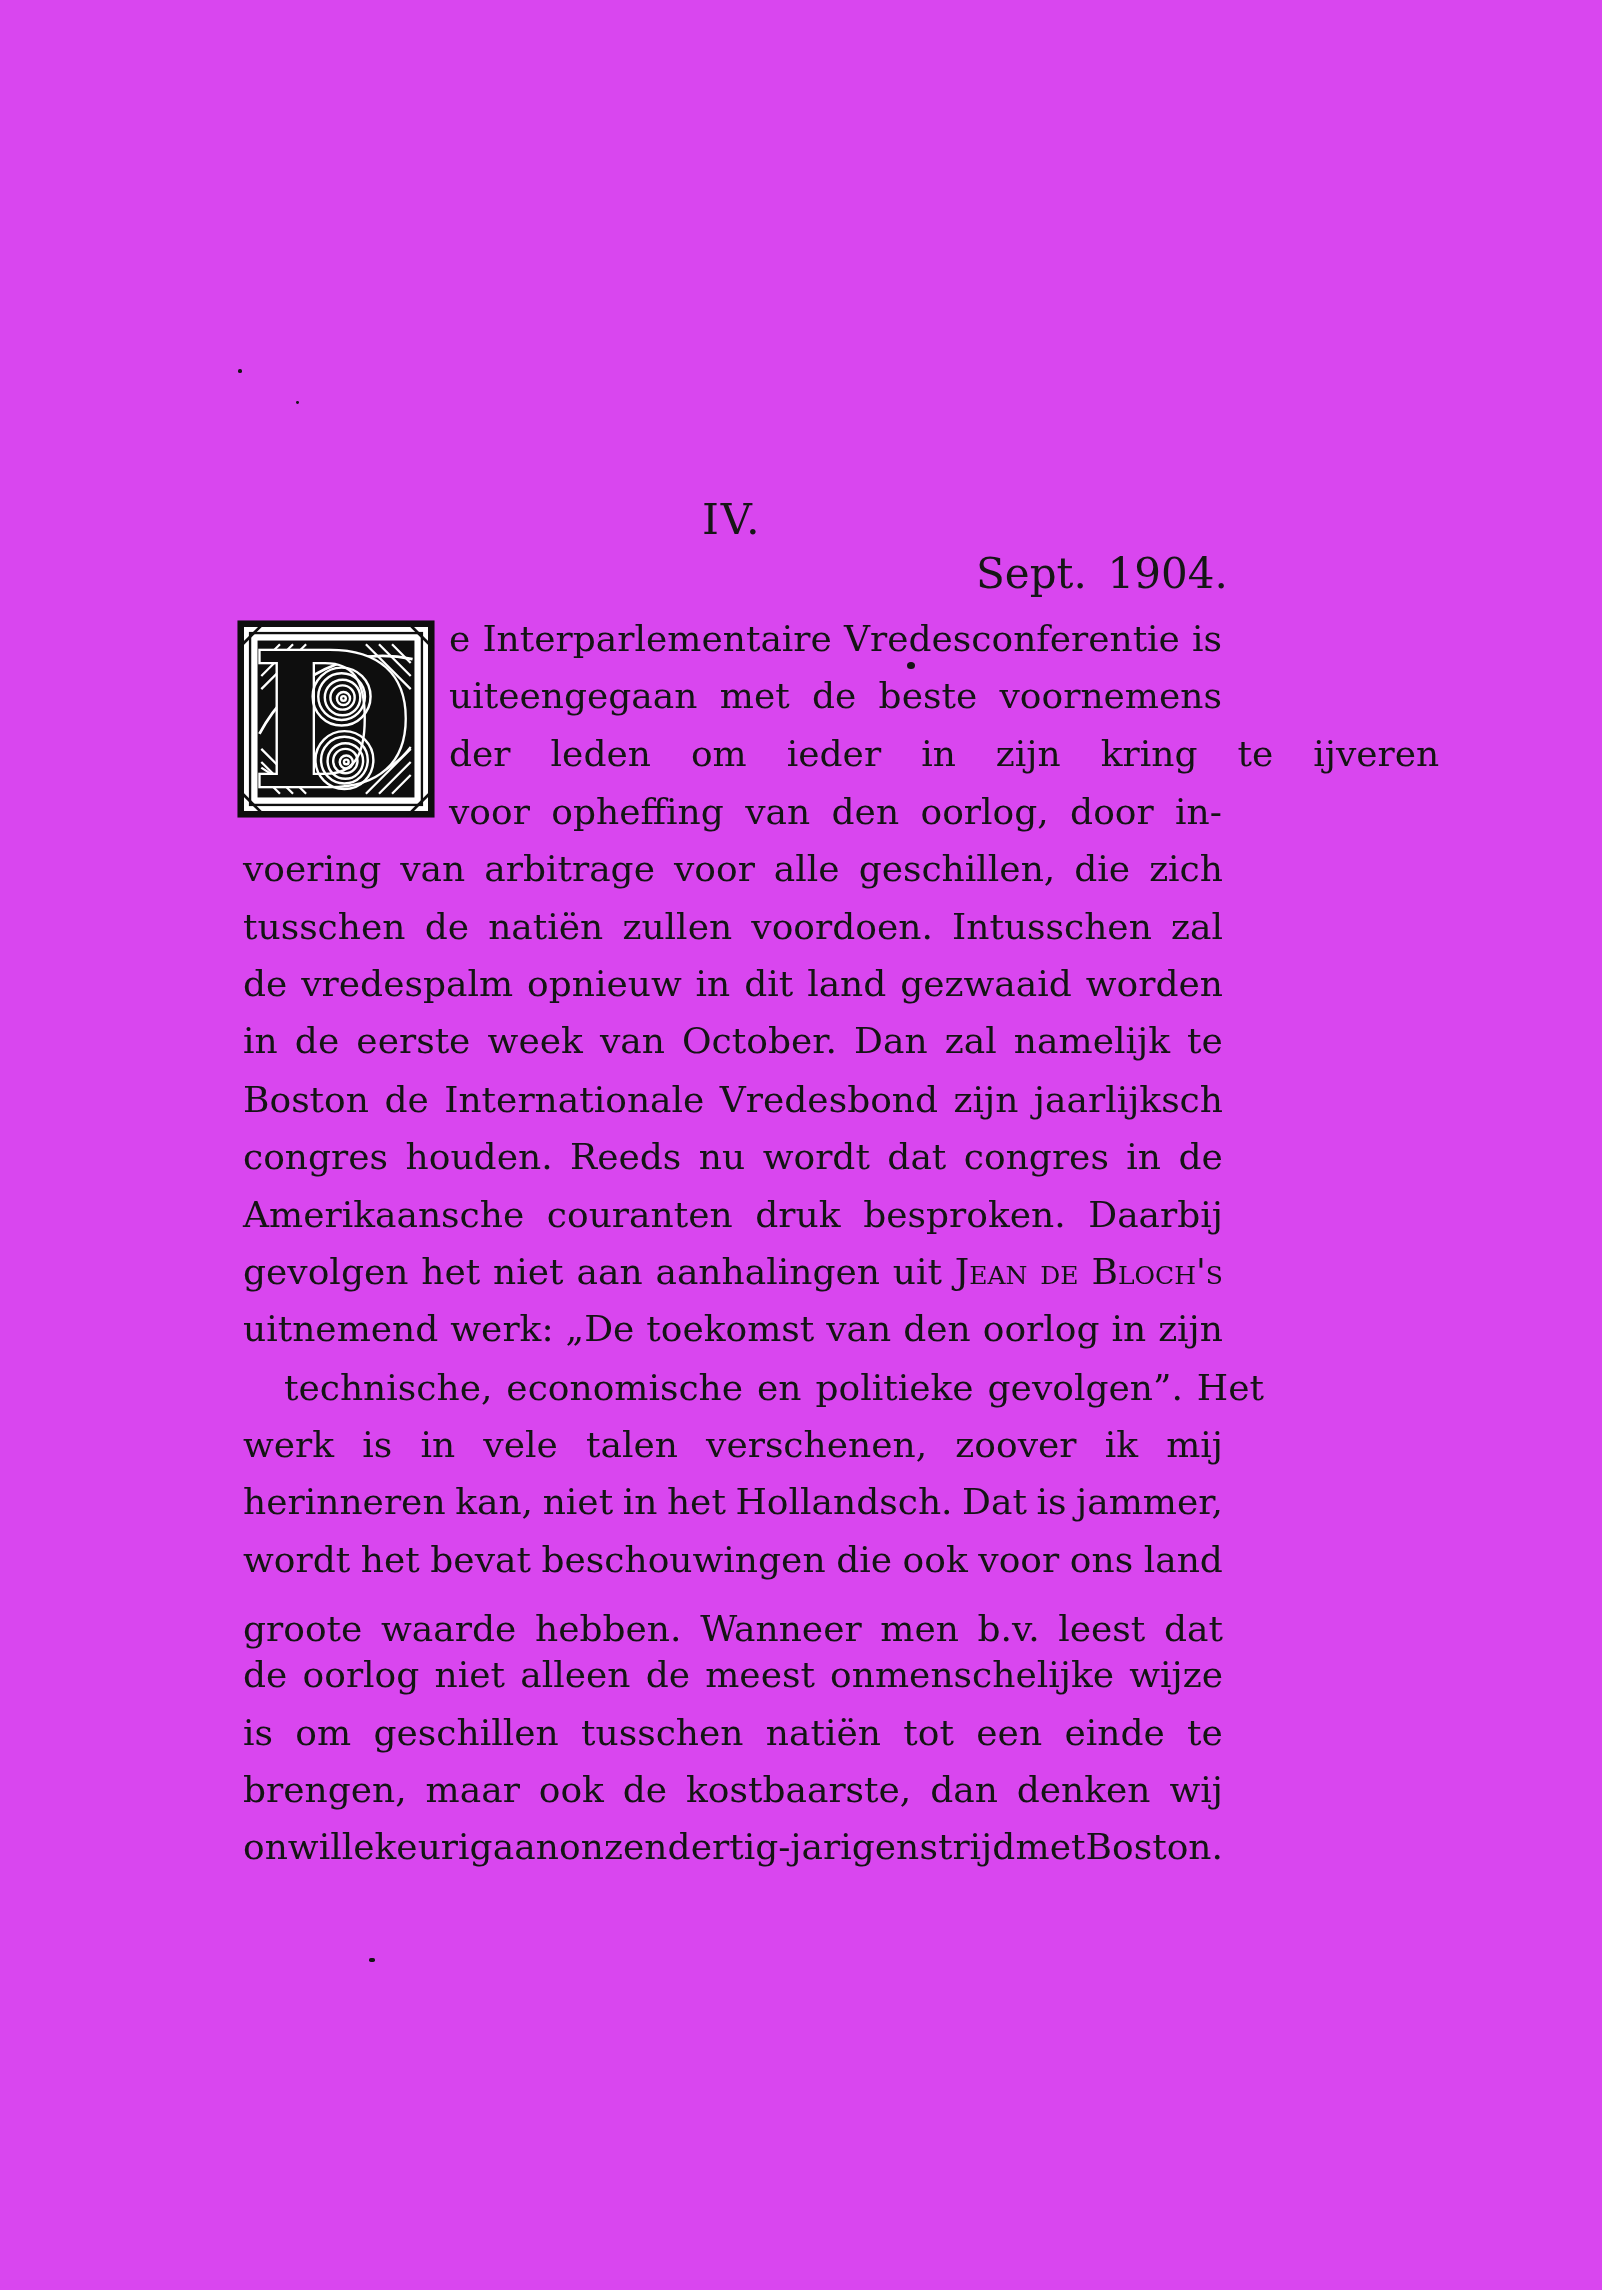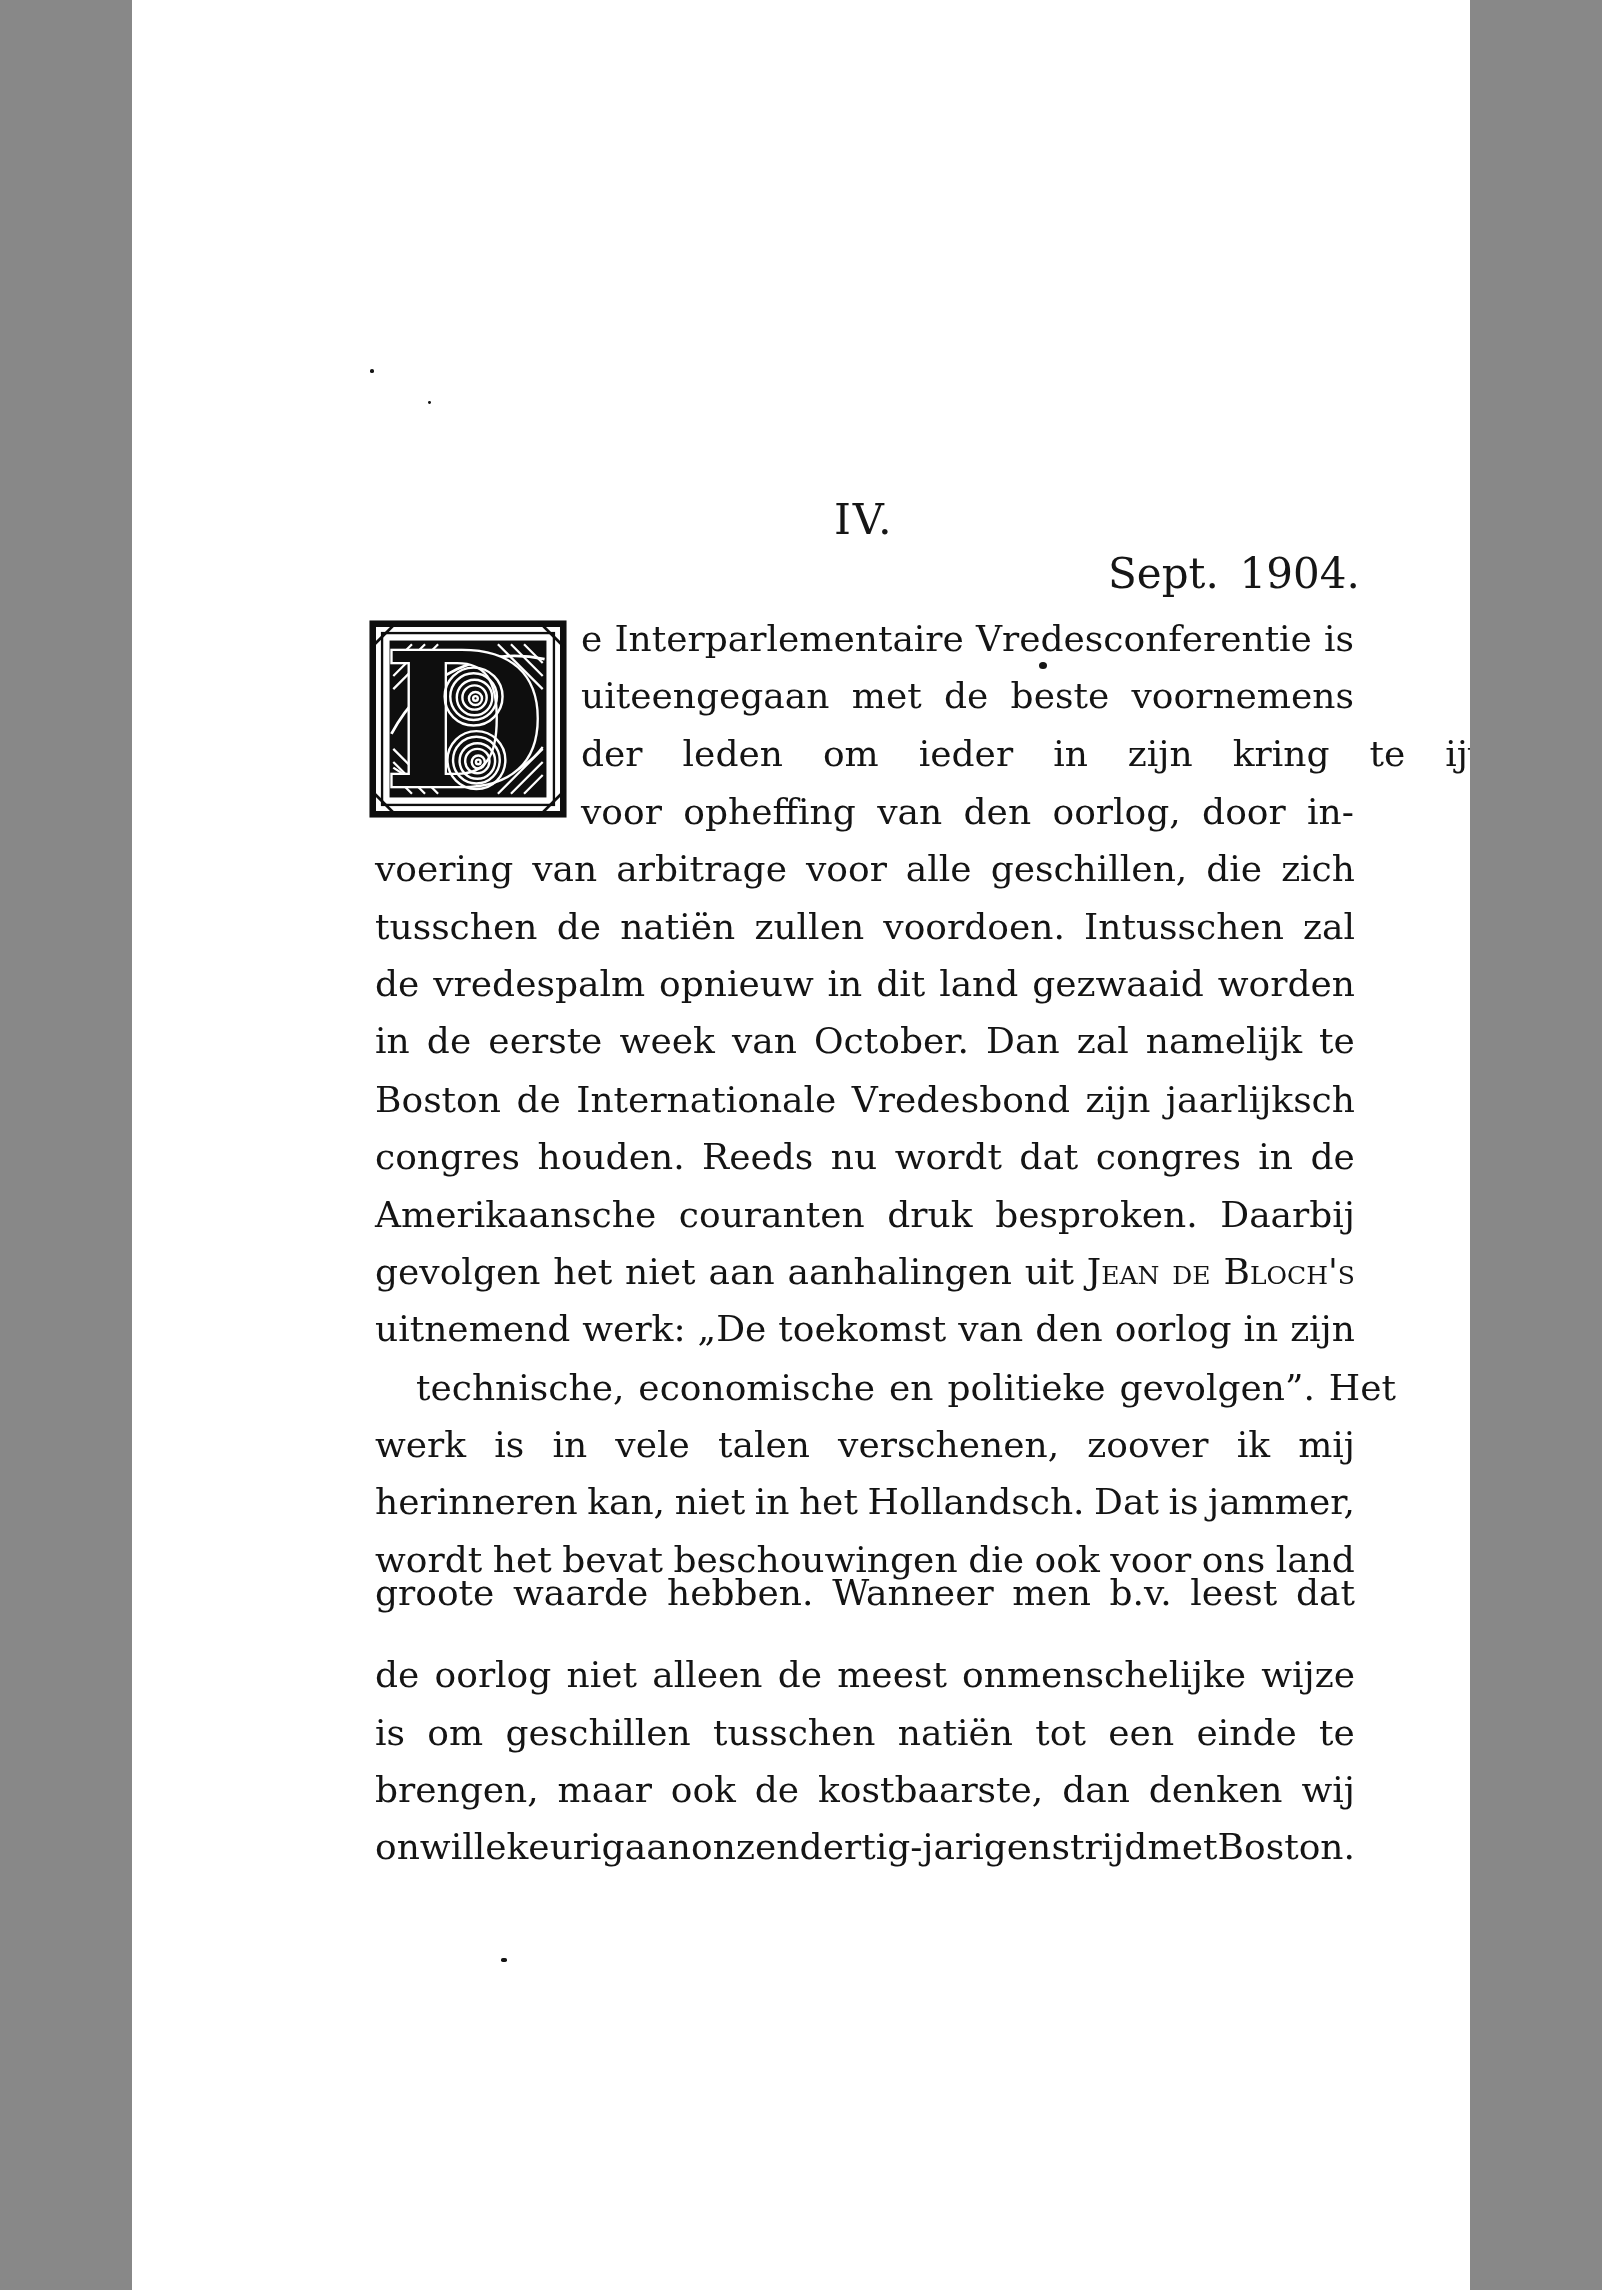--- a/index.html
+++ b/index.html
@@ -1,21 +1,21 @@
 <!DOCTYPE html>
 <html style="font-size:14.8px"><head>
 <meta charset="utf-8">
 <style>
   html, body { margin: 0; padding: 0; background: #888; }
   .page {
     position: relative;
-    width: 1338px;
+    width: 1602px;
     height: 2291px;
     margin: 0 auto;
-    background: #ffffff;
+    background: #d946ef;
     color: #111111;
     font-family: "DejaVu Serif", "Liberation Serif", serif;
     overflow: hidden;
   }
   .section-heading {
     position: absolute;
     left: 702px;
     top: 495px;
     font-size: 43px;
     line-height: 48px;
@@ -265,21 +265,21 @@
         <span>wordt</span>
         <span>het</span>
         <span>bevat</span>
         <span>beschouwingen</span>
         <span>die</span>
         <span>ook</span>
         <span>voor</span>
         <span>ons</span>
         <span>land</span>
       </div>
-      <div class="line" style="top: 1564px;">
+      <div class="line" style="top: 1600px;">
         <span>groote</span>
         <span>waarde</span>
         <span>hebben.</span>
         <span>Wanneer</span>
         <span>men</span>
         <span>b.v.</span>
         <span>leest</span>
         <span>dat</span>
       </div>
       <div class="line" style="top: 1646px;">

